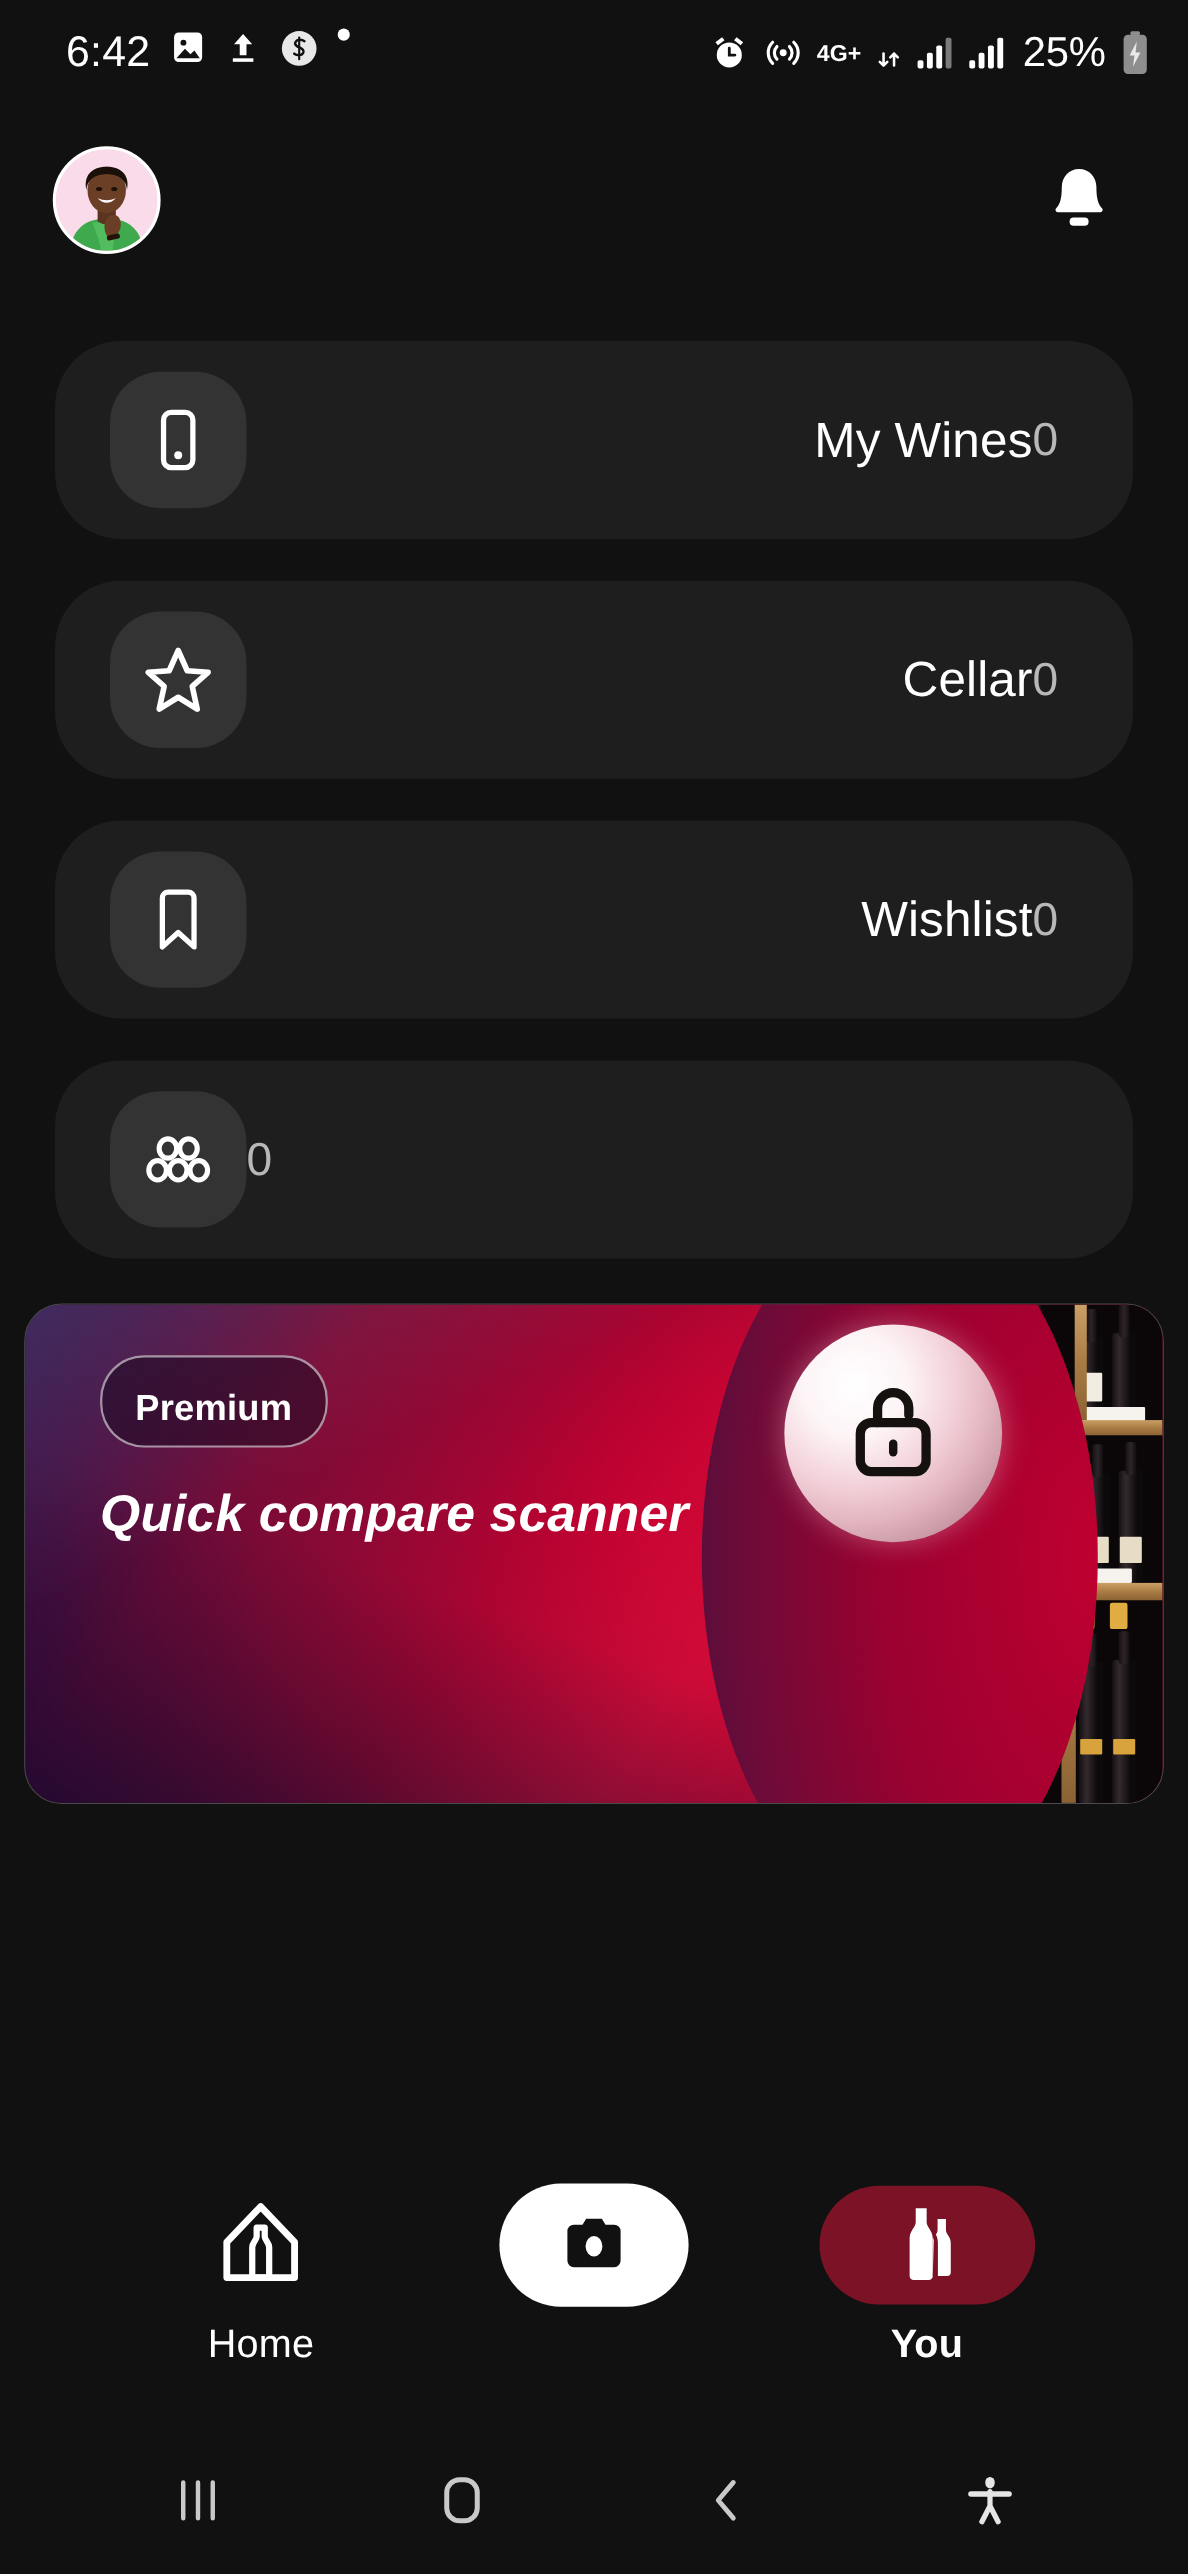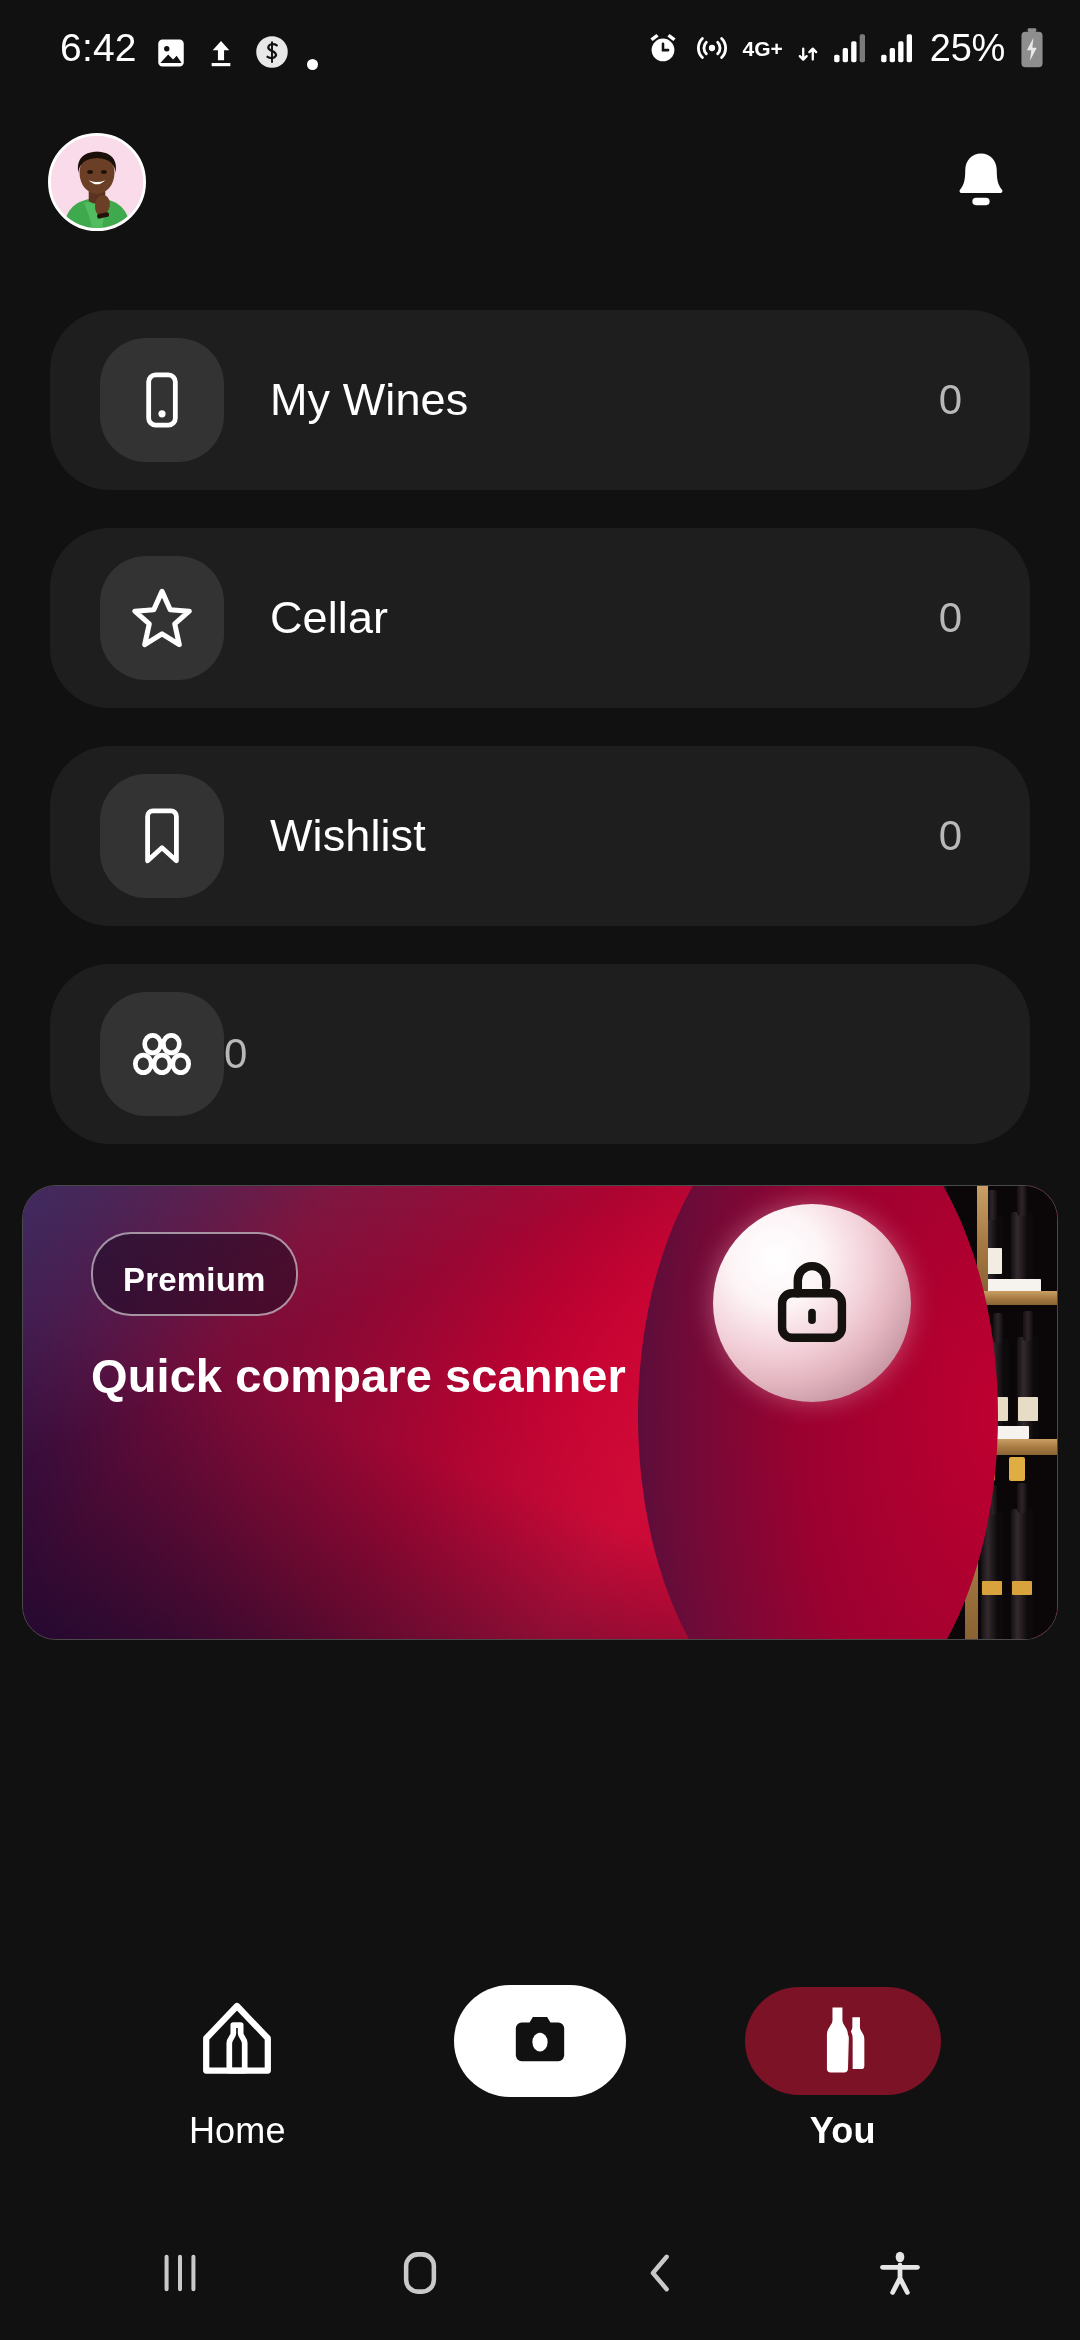--- a/index.html
+++ b/index.html
@@ -30,21 +30,21 @@
     height: 96px;
     display: flex;
     align-items: center;
     justify-content: space-between;
     padding: 0 34px 0 60px;
     box-sizing: border-box;
     color: #ffffff;
   }
   .status-left {
     display: flex;
-    align-items: flex-end;
+    align-items: flex-start;
     gap: 17px;
   }
   .status-clock {
     font-size: 39px;
     letter-spacing: 0.2px;
     color: #ffffff;
     font-weight: 400;
   }
   .status-right {
     display: flex;
@@ -131,20 +131,21 @@
     justify-content: center;
     flex: none;
   }
   .menu-label {
     margin-left: 46px;
     font-size: 45px;
     color: #ffffff;
     font-weight: 400;
     letter-spacing: 0.1px;
     flex: 1;
+    text-align: right;
   }
   .menu-count {
     font-size: 42px;
     color: #b8b8b8;
     font-weight: 400;
   }
 
   
   .banner {
     position: absolute;
@@ -192,20 +193,21 @@
     font-weight: 700;
     letter-spacing: 0.2px;
   }
   .banner-title {
     margin-top: 34px;
     font-size: 47px;
     font-weight: 700;
     color: #ffffff;
     letter-spacing: 0.1px;
     line-height: 1.1;
+    font-style: italic;
   }
   .banner-sub {
     margin-top: 26px;
     font-size: 40px;
     color: #f2e3e8;
     line-height: 1.28;
     font-weight: 400;
   }
 
   

